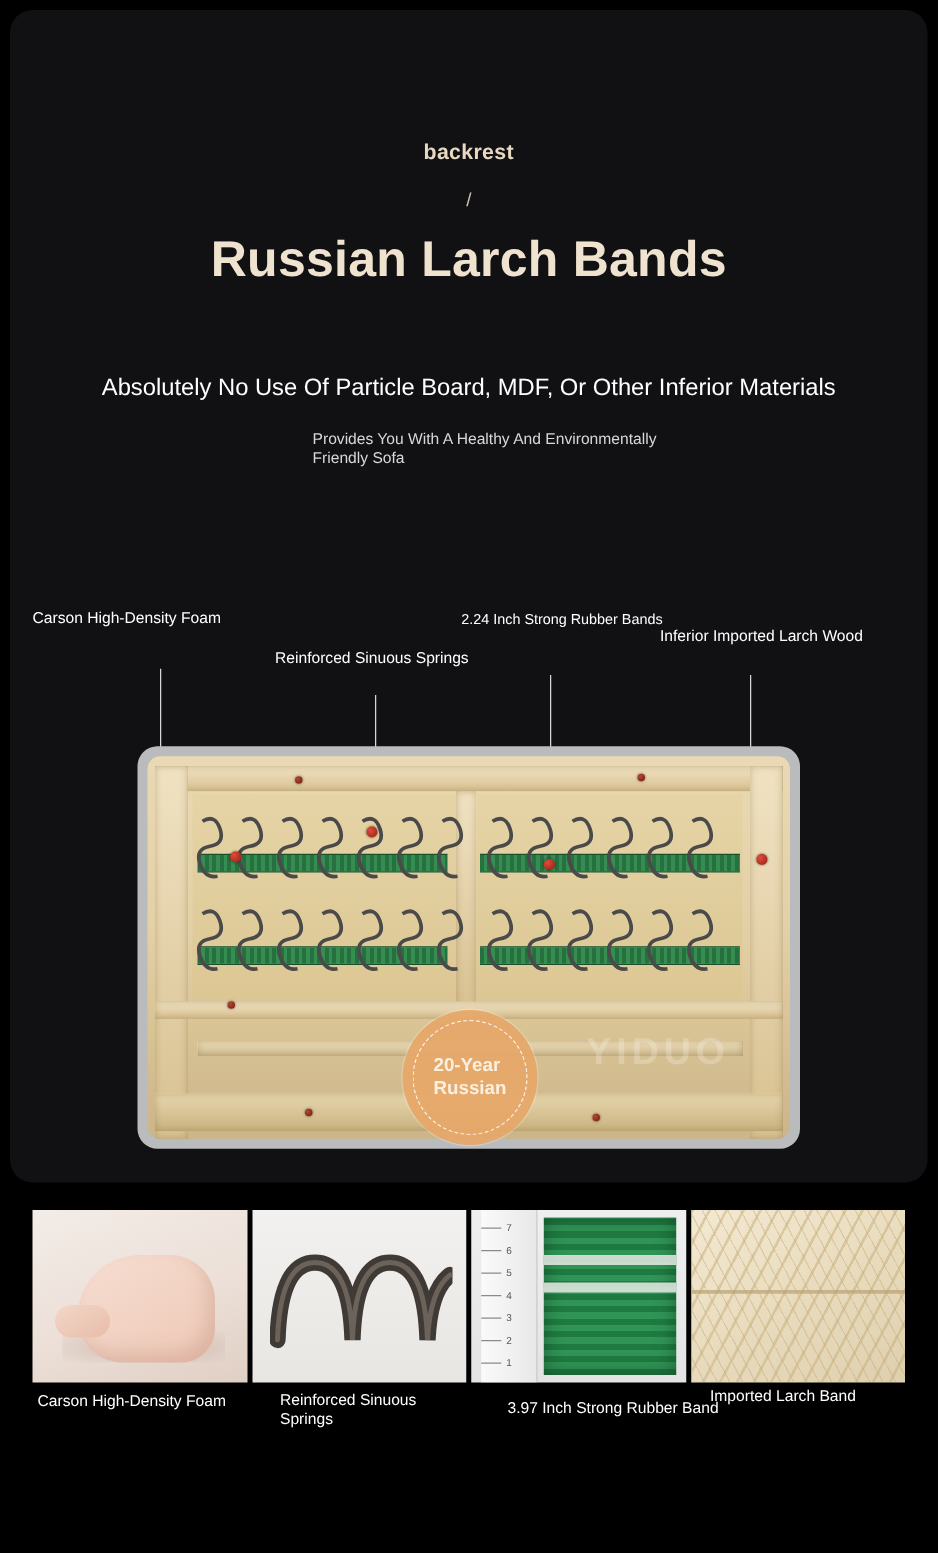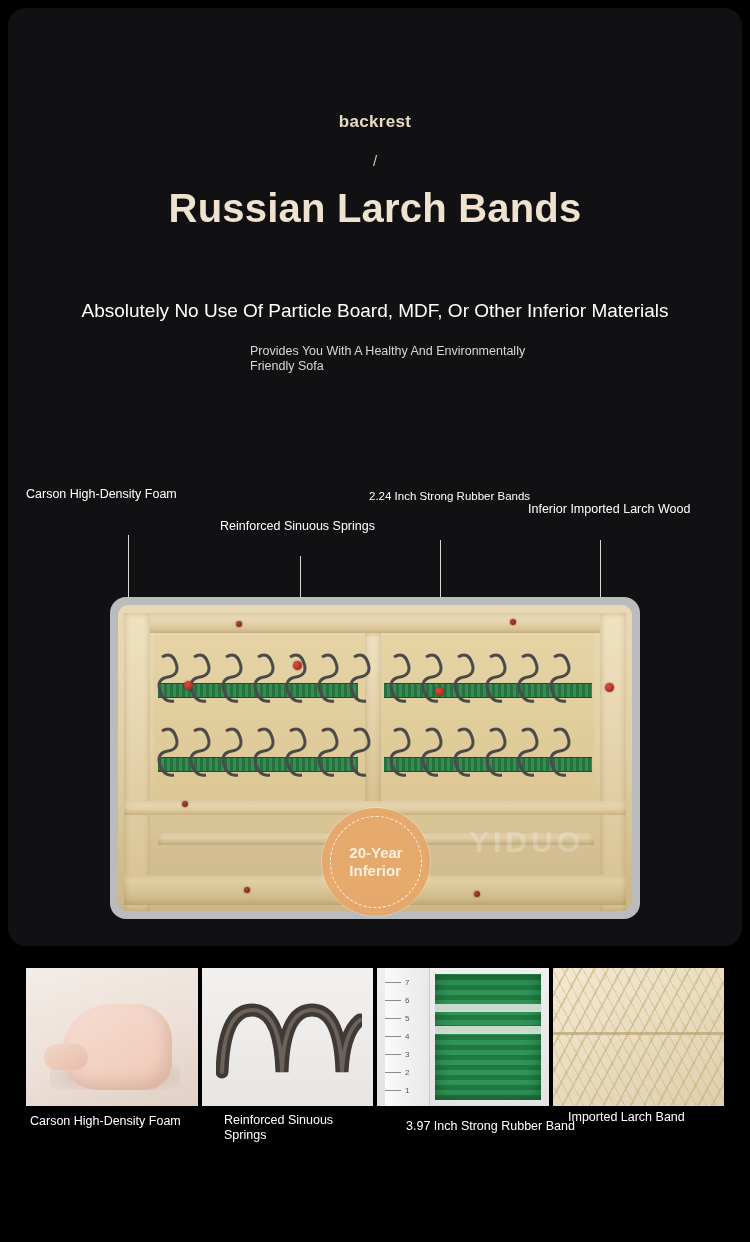--- a/index.html
+++ b/index.html
@@ -377,21 +377,21 @@
       <div class="screw small" style="left:356px; top:286px;"></div>
 
       <div class="watermark">YIDUO</div>
     </div>
   </div>
 
   <div class="badge">
     <div class="badge-inner">
       <div class="badge-text">
         <span>20-Year</span><br>
-        <span>Inferior</span>
+        <span>Russian</span>
       </div>
     </div>
   </div>
 
   <div class="thumbs">
     <div class="thumb t1">
       <div class="foamshadow"></div>
       <div class="hand"></div>
     </div>
     <div class="thumb t2">

